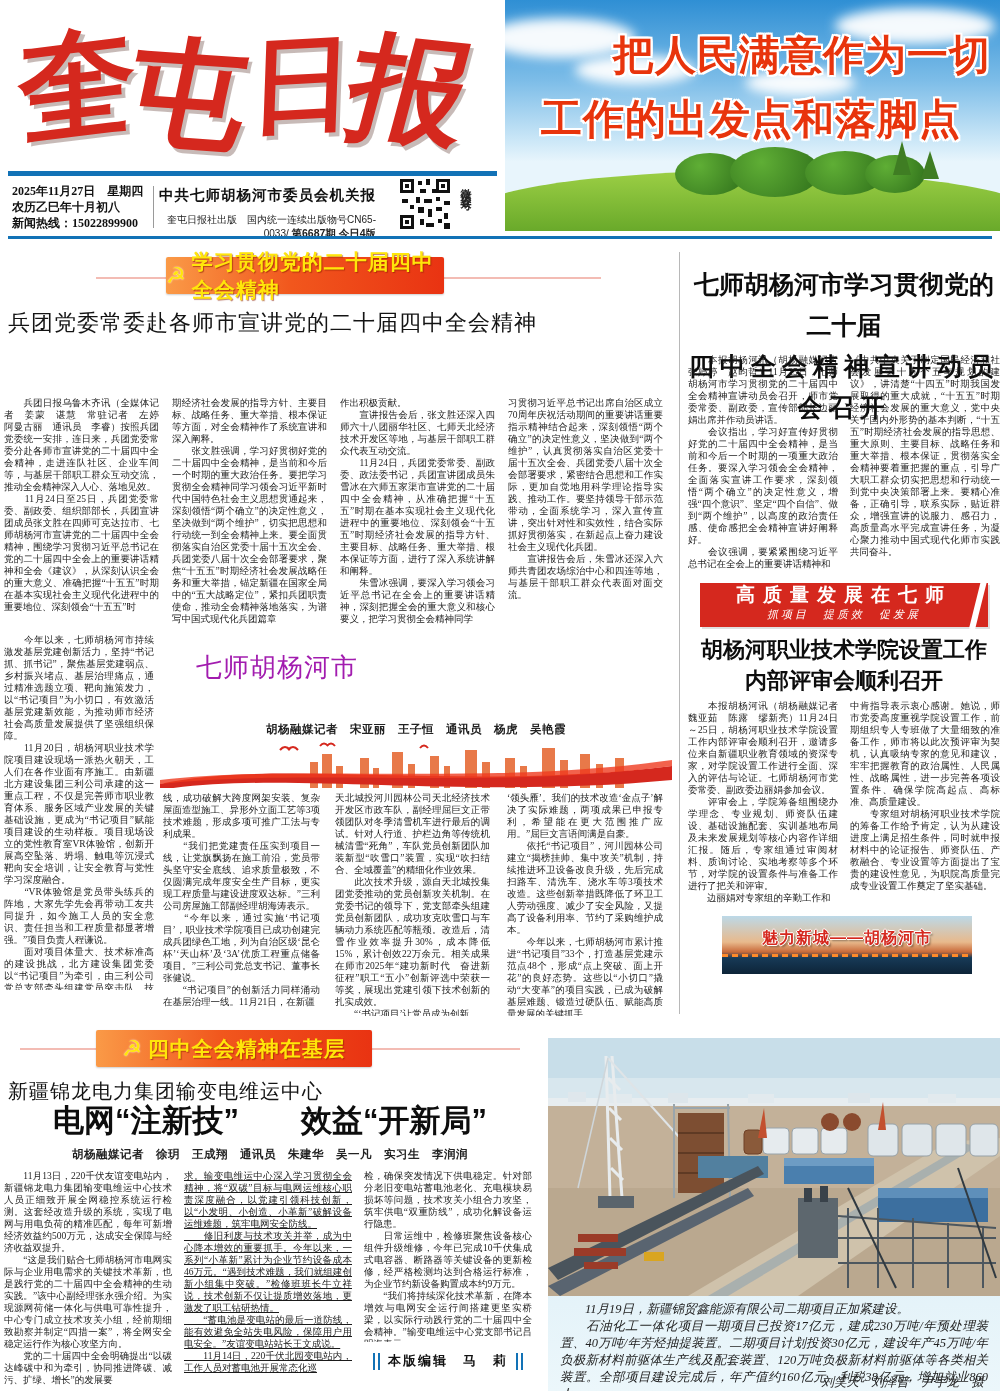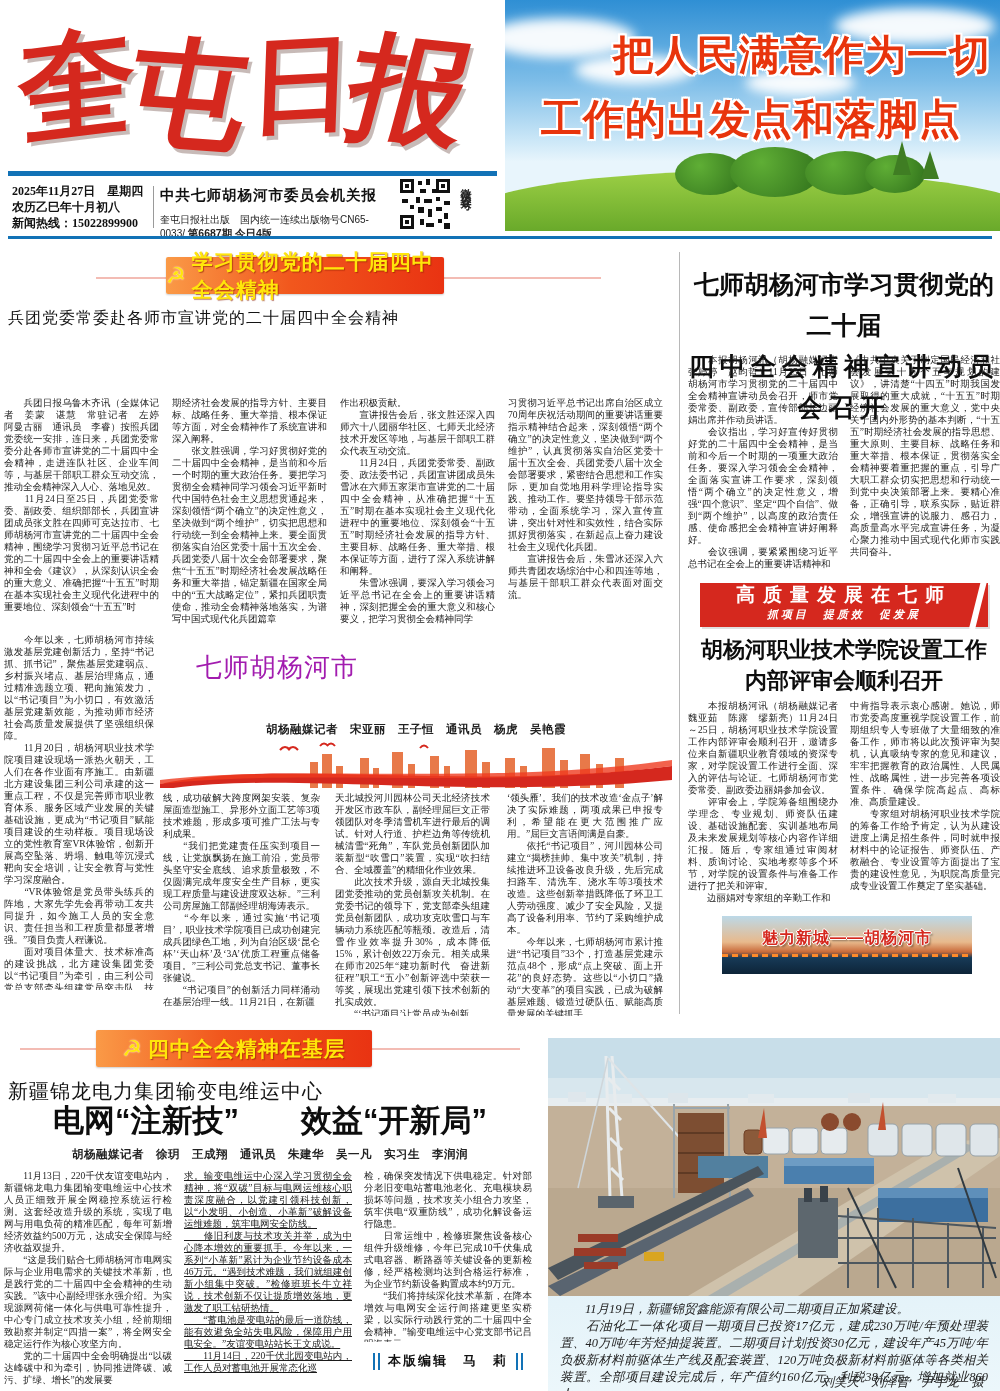--- a/index.html
+++ b/index.html
@@ -16,21 +16,21 @@
   .mast-title span{font-family:"DejaVu Serif","Liberation Serif",serif;font-weight:bold;
       color:#d5281e;font-size:118px;line-height:150px;display:inline-block;
       text-shadow:4px 4px 0 rgba(70,25,15,.30);}
   .mast-title span:nth-child(1){transform:rotate(-7deg) skewX(-6deg);}
   .mast-title span:nth-child(2){transform:rotate(4deg) translateY(10px) skewX(-8deg);margin-left:-6px;}
   .mast-title span:nth-child(3){transform:rotate(-3deg) skewX(-5deg);margin-left:2px;font-size:104px;}
   .mast-title span:nth-child(4){transform:rotate(6deg) translateY(6px) skewX(-9deg);margin-left:-2px;}
   .blue-bar{background:#1272b6;}
   .info-left{left:12px;top:183px;width:138px;font-weight:bold;font-size:12px;line-height:16px;color:#111;font-family:Liberation Serif, serif;}
   .info-div{left:153px;top:186px;width:1px;height:42px;background:#9a9a9a;}
-  .info-center{left:160px;top:186px;width:232px;text-align:left;color:#111;}
+  .info-center{left:144px;top:186px;width:232px;text-align:right;color:#111;}
   .org-line{font-weight:bold;font-size:14.5px;letter-spacing:1px;}
   .pub-line{font-size:10px;margin-top:8px;color:#222;}
   .pub-line b{font-size:10.5px;}
   .qr{left:398px;top:177px;width:54px;height:54px;}
   .wechat{left:458px;top:179px;writing-mode:vertical-rl;font-size:11px;letter-spacing:3px;color:#222;font-weight:bold;}
 
   
   .skybanner{left:505px;top:0;width:495px;height:231px;overflow:hidden;
      background:linear-gradient(#2f8fd4 0%,#7dbde8 35%,#cfe9f8 62%,#e8f5fc 70%);}
   .cloud{position:absolute;background:#fff;border-radius:50%;filter:blur(6px);opacity:.95;}
@@ -45,40 +45,40 @@
   
   .ribbonline{height:2px;background:#f3bcb4;}
   .secbanner{display:flex;align-items:center;justify-content:center;gap:6px;
      background:linear-gradient(90deg,#fa9a47 0%,#f1571d 45%,#e93312 100%);
      border-radius:2px;box-shadow:0 1px 2px rgba(0,0,0,.2);}
   .secbanner .txt{color:#ffe60a;font-weight:bold;font-size:21px;letter-spacing:1px;
      text-shadow:1px 1px 1px rgba(140,30,0,.6);}
   .emblem{color:#ffe60a;font-size:22px;line-height:22px;text-shadow:0 0 2px #fff;}
 
   
-  .lead-kicker{left:8px;top:308px;font-size:16px;color:#141414;letter-spacing:1px;}
+  .lead-kicker{left:8px;top:308px;font-size:22px;color:#141414;letter-spacing:1px;}
   .lead-headline{left:0;top:334px;width:672px;text-align:center;font-weight:bold;font-size:42px;
      color:#0d0d0d;letter-spacing:1px;}
 
   
   .mid-kicker{left:196px;top:650px;font-size:26px;color:#a21caf;letter-spacing:1px;}
   .mid-headline{left:156px;top:670px;width:520px;text-align:center;font-weight:bold;font-size:33px;color:#0d0d0d;}
   .byline{text-align:center;font-size:11.5px;font-weight:bold;color:#222;letter-spacing:.5px;}
 
   
   .vdiv{width:1px;background:#b8b8b8;}
   .r1-headline{left:688px;top:264px;width:312px;text-align:center;font-weight:bold;color:#0d0d0d;
      font-size:25px;line-height:41px;}
   .r1-headline .l2{letter-spacing:6px;}
   .qbanner{left:700px;top:583px;width:288px;height:44px;background:#d5281e;color:#fff;text-align:center;
      position:absolute;box-shadow:2px 2px 0 rgba(0,0,0,.12);}
   .qbanner:after{content:"";position:absolute;right:7px;top:-3px;width:6px;height:50px;background:#fff;
      transform:rotate(14deg);}
   .qbanner .t1{font-weight:bold;font-size:19px;letter-spacing:8px;line-height:24px;}
-  .qbanner .t2{font-weight:bold;font-style:italic;font-size:11px;letter-spacing:3px;line-height:14px;}
+  .qbanner .t2{font-weight:normal;font-style:italic;font-size:11px;letter-spacing:3px;line-height:14px;}
   .r2-headline{left:688px;top:634px;width:312px;text-align:center;font-weight:bold;font-size:22px;
      line-height:31px;color:#0d0d0d;}
   .citybanner{left:722px;top:916px;width:250px;height:58px;overflow:hidden;position:absolute;
      background:linear-gradient(#bcd9e8 0%,#e8b98c 45%,#c96a3a 62%,#173a57 72%,#0d2438 100%);}
   .citybanner .lights{position:absolute;left:0;right:0;top:38px;height:3px;
      background:repeating-linear-gradient(90deg,#ff8a2a 0 6px,rgba(255,138,42,0) 6px 10px);}
   .citybanner .label{position:absolute;left:0;right:0;top:12px;text-align:center;color:#d5281e;
      font-weight:bold;font-size:16px;letter-spacing:1px;
      text-shadow:-1px 0 #fff,1px 0 #fff,0 -1px #fff,0 1px #fff,2px 2px 2px rgba(0,0,0,.4);}
 

